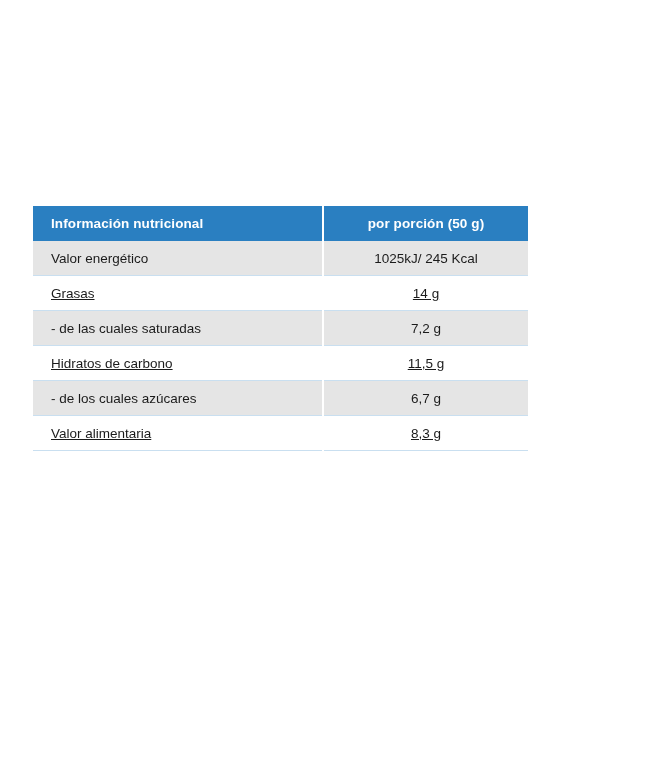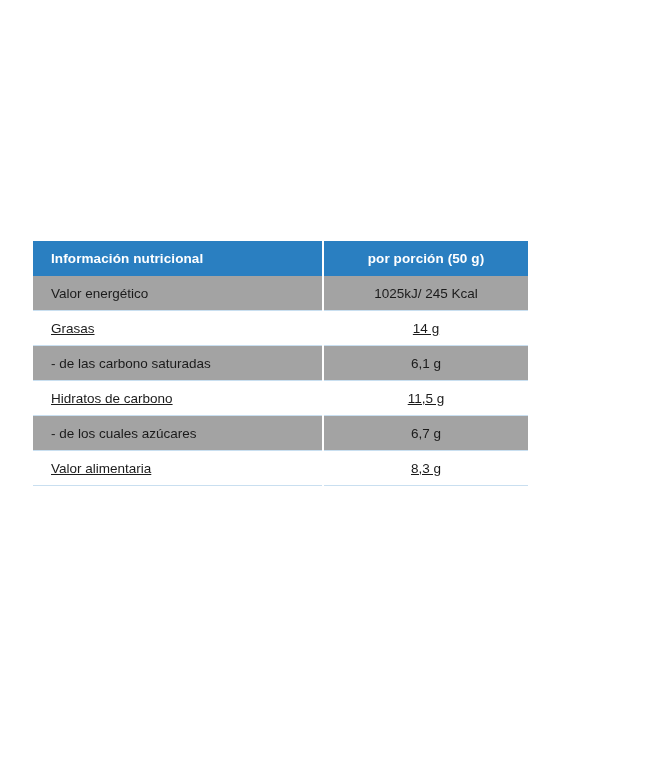--- a/index.html
+++ b/index.html
@@ -13,21 +13,20 @@
     font-family: "Liberation Sans", sans-serif;
     position: relative;
     overflow: hidden;
   }
 
   .table-wrap {
     position: absolute;
     left: 33px;
     top: 206px;
     width: 495px;
-    margin-top: 35px;
   }
 
   table.nutrition {
     border-collapse: collapse;
     width: 495px;
     table-layout: fixed;
     font-size: 13.5px;
     color: #1b1b1b;
   }
 
@@ -61,21 +60,21 @@
     overflow: hidden;
     text-overflow: ellipsis;
   }
   table.nutrition tbody td.value-cell {
     text-align: center;
     padding: 0;
     border-right: none;
   }
 
   table.nutrition tbody tr.shaded td {
-    background: #a3a3a3;
+    background: #e5e5e5;
   }
   table.nutrition tbody tr.plain td {
     background: #ffffff;
     text-decoration: underline;
   }
 
   table.nutrition tbody tr:last-child td {
     border-bottom: 1px solid #c9dff0;
   }
 </style>
@@ -97,22 +96,22 @@
     <tbody>
       <tr class="shaded">
         <td class="label-cell">Valor energético</td>
         <td class="value-cell">1025kJ/ 245 Kcal</td>
       </tr>
       <tr class="plain">
         <td class="label-cell">Grasas</td>
         <td class="value-cell">14 g</td>
       </tr>
       <tr class="shaded">
-        <td class="label-cell"> - de las carbono saturadas</td>
-        <td class="value-cell">6,1 g</td>
+        <td class="label-cell"> - de las cuales saturadas</td>
+        <td class="value-cell">7,2 g</td>
       </tr>
       <tr class="plain">
         <td class="label-cell">Hidratos de carbono</td>
         <td class="value-cell">11,5 g</td>
       </tr>
       <tr class="shaded">
         <td class="label-cell"> - de los cuales azúcares</td>
         <td class="value-cell">6,7 g</td>
       </tr>
       <tr class="plain">

